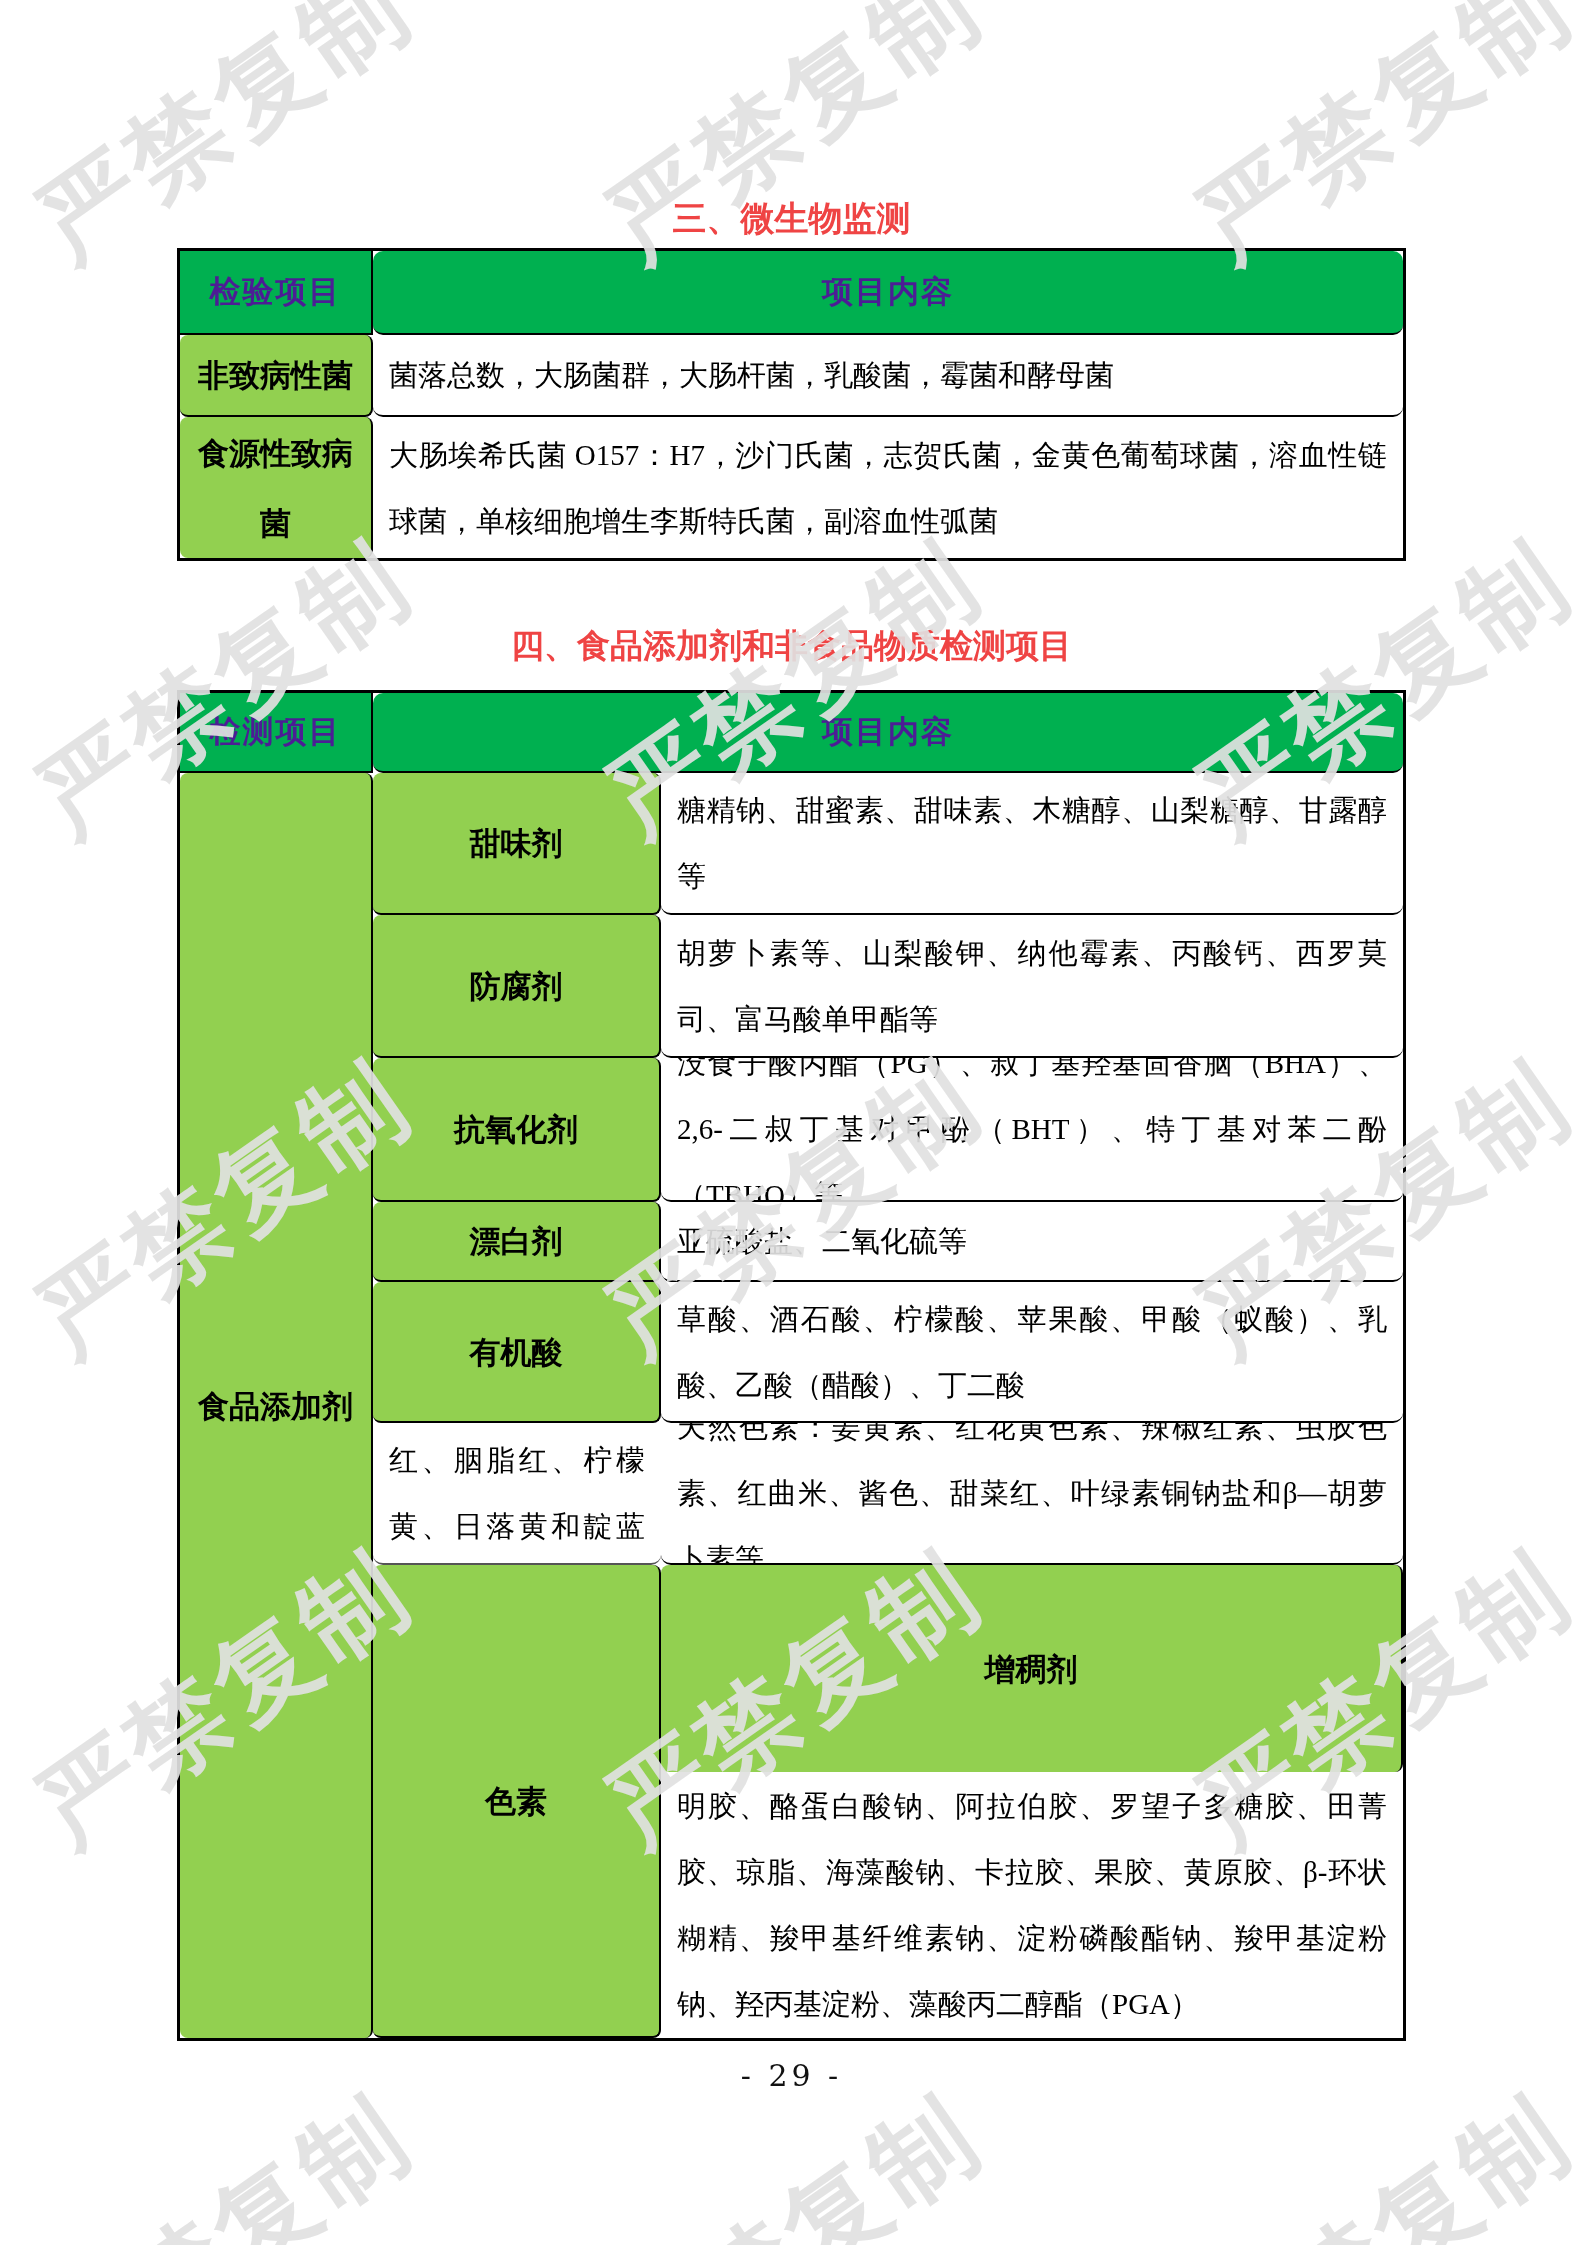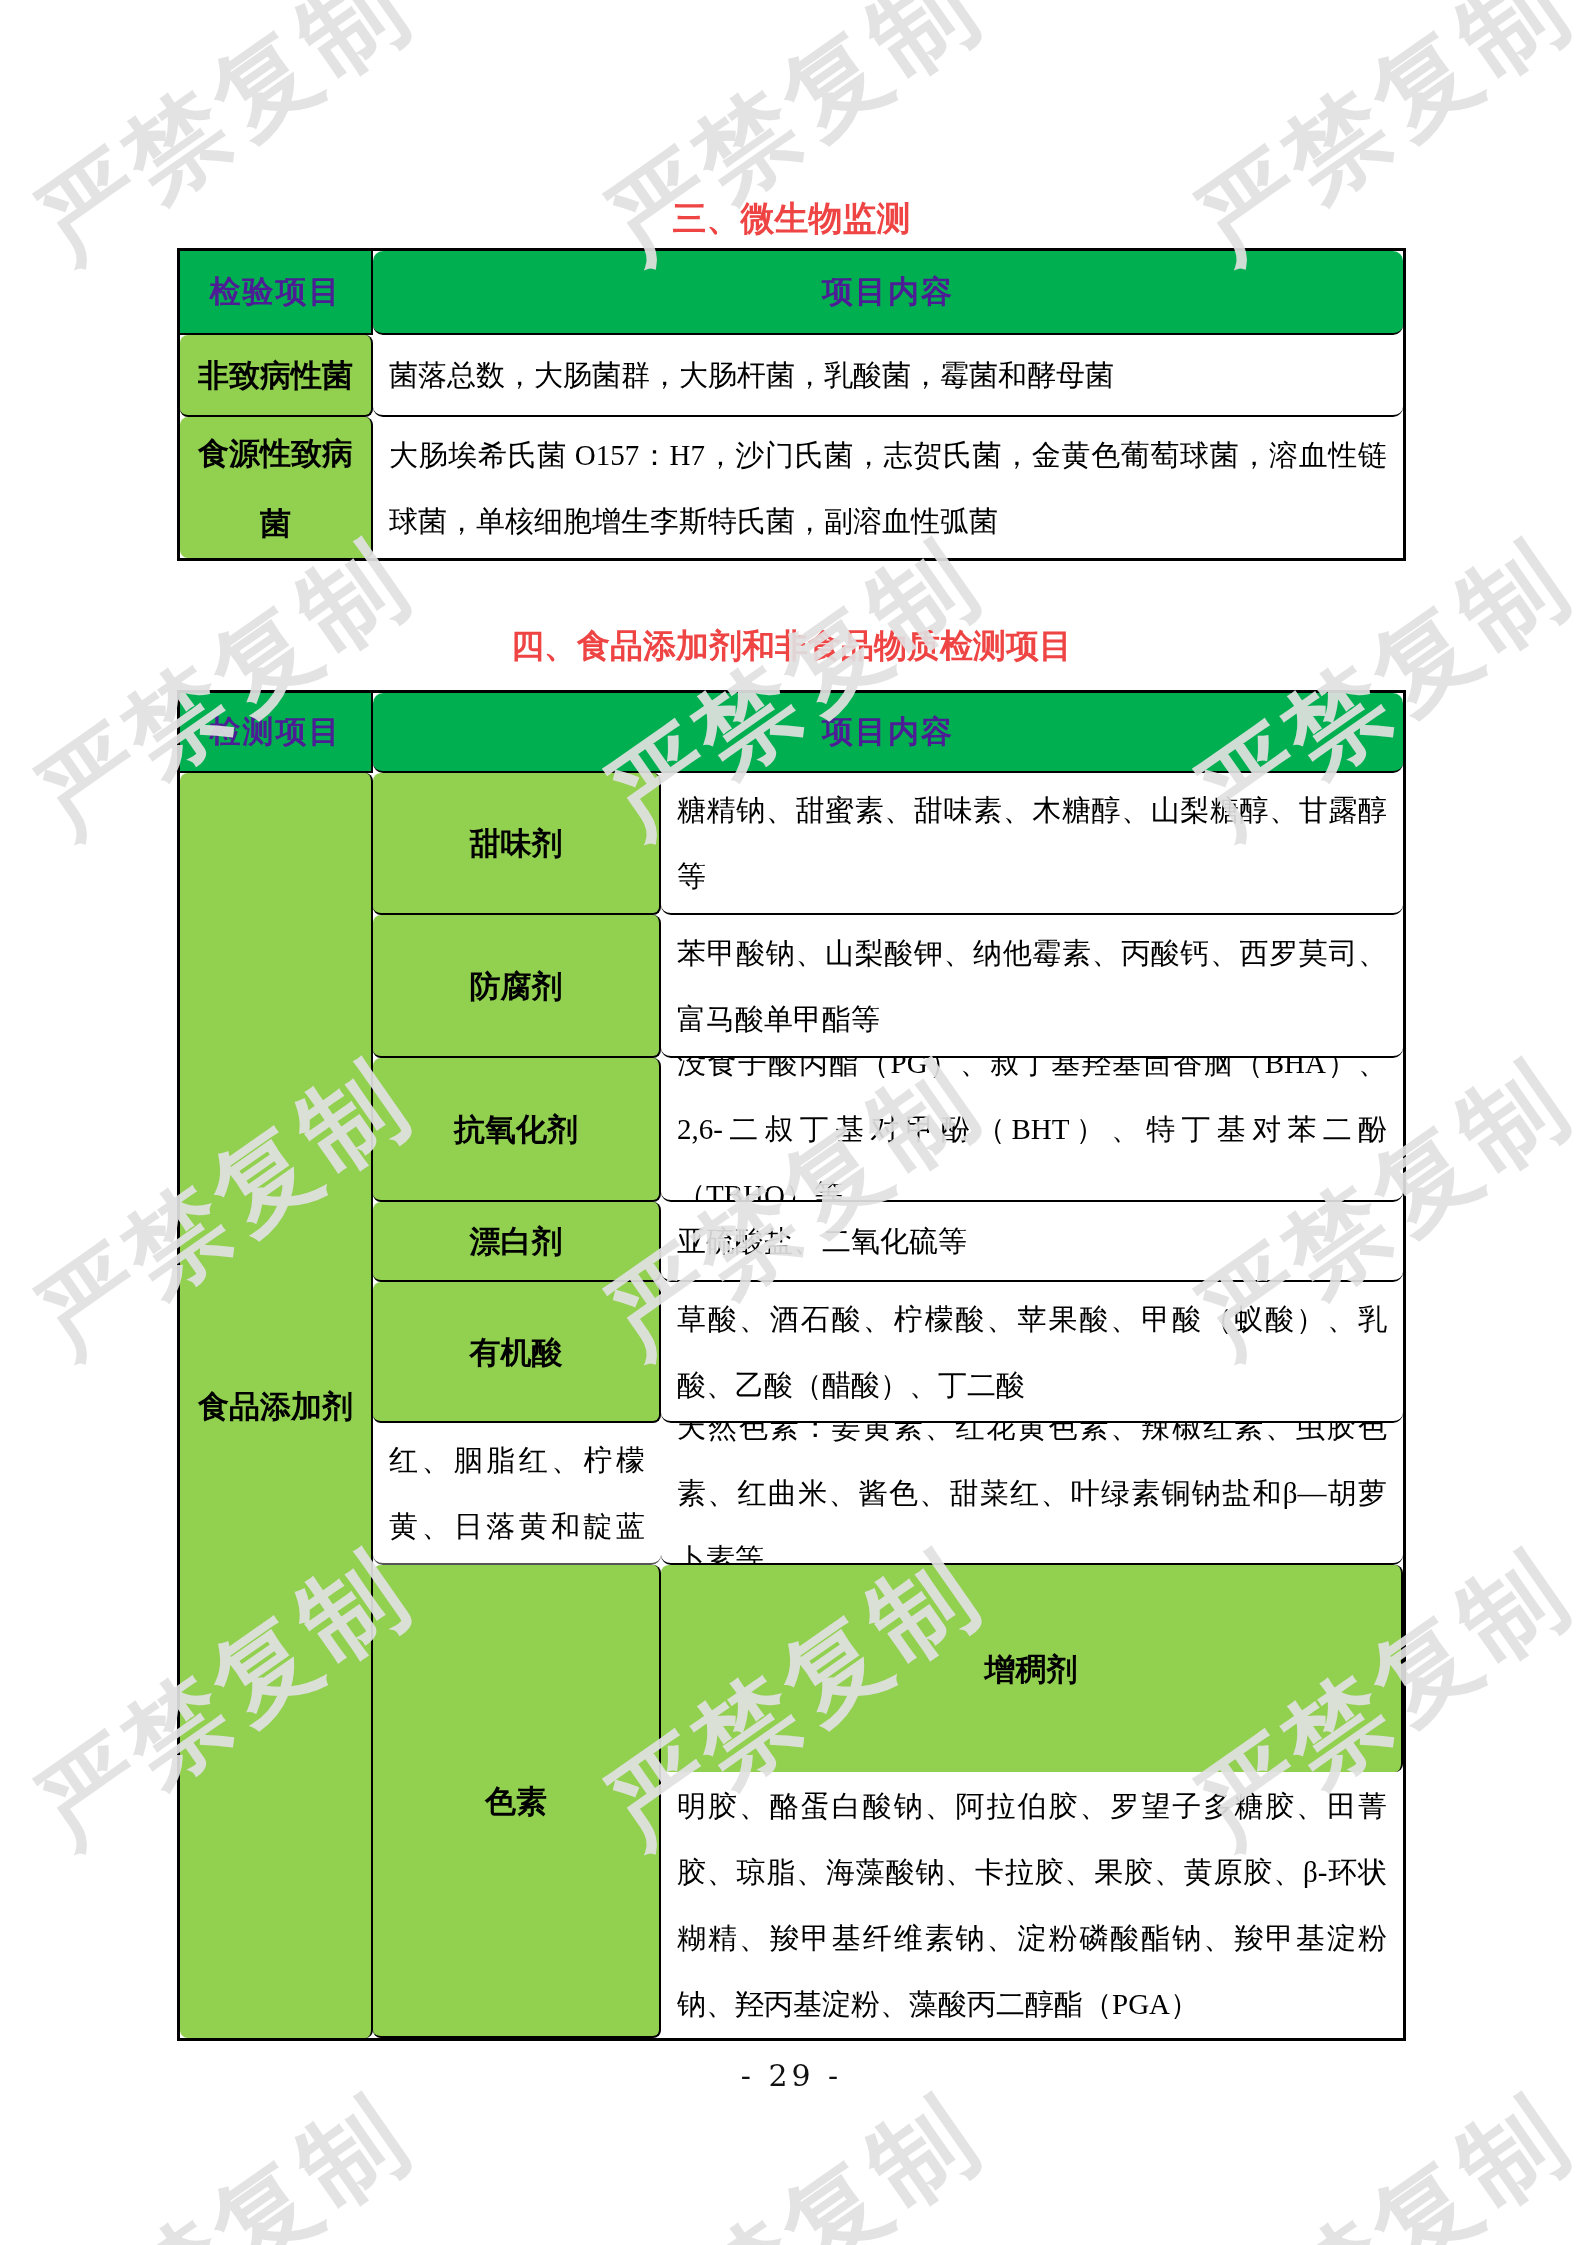--- a/index.html
+++ b/index.html
@@ -109,21 +109,21 @@
 
   <div class="cell hdr">检测项目</div>
   <div class="cell hdr t2-hdr2 no-r">项目内容</div>
 
   <div class="cell lab t2-cat no-b">食品添加剂</div>
 
   <div class="cell lab">甜味剂</div>
   <div class="cell content no-r">糖精钠、甜蜜素、甜味素、木糖醇、山梨糖醇、甘露醇等</div>
 
   <div class="cell lab">防腐剂</div>
-  <div class="cell content no-r">苯甲酸钠、山梨酸钾、纳他霉素、丙酸钙、西罗莫司、富马酸单甲酯等</div>
+  <div class="cell content no-r">胡萝卜素等、山梨酸钾、纳他霉素、丙酸钙、西罗莫司、富马酸单甲酯等</div>
 
   <div class="cell lab">抗氧化剂</div>
   <div class="cell content no-r">没食子酸丙酯（PG）、叔丁基羟基茴香脑（BHA）、2,6-二叔丁基对甲酚（BHT）、特丁基对苯二酚（TBHQ）等</div>
 
   <div class="cell lab">漂白剂</div>
   <div class="cell content no-r">亚硫酸盐、二氧化硫等</div>
 
   <div class="cell lab">有机酸</div>
   <div class="cell content no-r">草酸、酒石酸、柠檬酸、苹果酸、甲酸（蚁酸）、乳酸、乙酸（醋酸）、丁二酸</div>
 

